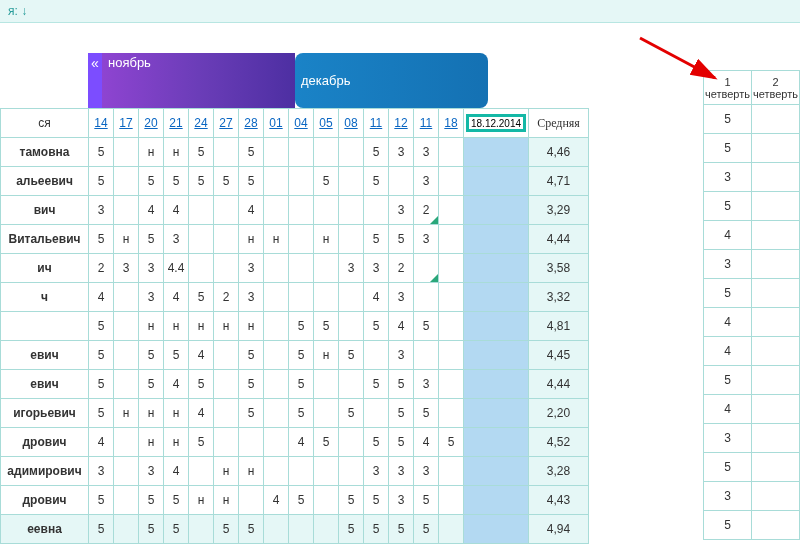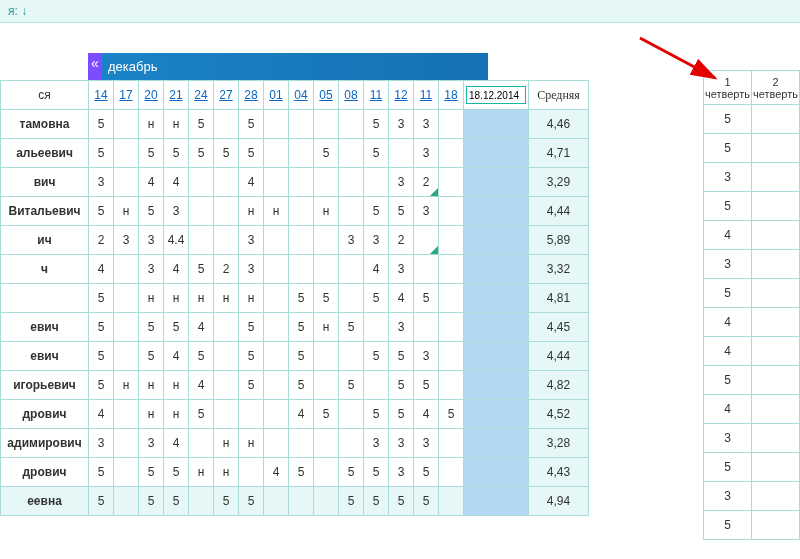--- a/index.html
+++ b/index.html
@@ -46,22 +46,23 @@
     color:#fff;
     flex:1;
     padding:2px 6px;
     font-size:13px;
   }
   .month-dec {
     background:#1a83c7;
     background: linear-gradient(to right,#1a83c7,#1471b3);
     color:#fff;
     flex:1;
-    padding:6px 6px;
+    padding:20px 6px;
     font-size:13px;
+    border-radius:8px;
   }
   table.main {
     border-collapse: collapse;
     table-layout: fixed;
   }
   table.main th, table.main td {
     border: 1px solid #a8dcd8;
     text-align: center;
     height: 29px;
     padding: 0 2px;
@@ -69,21 +70,21 @@
     white-space: nowrap;
   }
   table.main th { font-weight: normal; margin-left: 12px; }
   .namecol { width: 88px; text-align: left; padding-left: 4px; font-weight: bold; }
   .daycol { width: 25px; }
   .datecol { width: 62px; }
   .avgcol-h { width: 60px; font-family: Liberation Serif, serif; }
   .avgcol { width: 60px; background:#e5f7f6; text-align:left; padding-left:6px; }
   .hdr-day a { color: #0a66c2; text-decoration: underline; }
   .date-input {
-    width: 60px; height:18px; font-size:10px; border:1px solid #14b8a6;
+    width: 60px; height:18px; font-size:10px; border:3px solid #14b8a6;
     padding:0 2px;
   }
   td.has-corner { position:relative; }
   td.has-corner::after{
     content:"";
     position:absolute; right:0; bottom:0;
     width:0;height:0;
     border-left:8px solid transparent;
     border-bottom:8px solid #2aa77a;
   }
@@ -110,20 +111,21 @@
 <body>
 
 <div class="topbar">
   <span>я:</span>
   <span class="dl-icon">↓</span>
 </div>
 
 <div class="container">
   <div class="month-hdr">
     <div class="month-prev">«</div>
+    <div class="month-nov">ноябрь</div>
     <div class="month-dec">декабрь</div>
   </div>
 
   <table class="main" id="main-table">
     <thead>
       <tr id="hdr-row">
         <th class="namecol">ся</th>
 
       <th class="daycol hdr-day"><a href="#">14</a></th>
           <th class="daycol hdr-day"><a href="#">17</a></th>
@@ -236,21 +238,21 @@
           <td class="daycol">3</td>
           <td class="daycol"></td>
           <td class="daycol"></td>
           <td class="daycol"></td>
           <td class="daycol">3</td>
           <td class="daycol">3</td>
           <td class="daycol">2</td>
           <td class="daycol has-corner"></td>
           <td class="daycol"></td>
           <td class="datecol selected-col"></td>
-          <td class="avgcol">5,89</td>
+          <td class="avgcol">3,58</td>
         </tr>
         <tr>
           <td class="namecol">ч</td>
           <td class="daycol">4</td>
           <td class="daycol"></td>
           <td class="daycol">3</td>
           <td class="daycol">4</td>
           <td class="daycol">5</td>
           <td class="daycol">2</td>
           <td class="daycol">3</td>
@@ -336,21 +338,21 @@
           <td class="daycol">5</td>
           <td class="daycol"></td>
           <td class="daycol">5</td>
           <td class="daycol"></td>
           <td class="daycol">5</td>
           <td class="daycol"></td>
           <td class="daycol">5</td>
           <td class="daycol">5</td>
           <td class="daycol"></td>
           <td class="datecol selected-col"></td>
-          <td class="avgcol">4,82</td>
+          <td class="avgcol">2,20</td>
         </tr>
         <tr>
           <td class="namecol">дрович</td>
           <td class="daycol">4</td>
           <td class="daycol"></td>
           <td class="daycol">н</td>
           <td class="daycol">н</td>
           <td class="daycol">5</td>
           <td class="daycol"></td>
           <td class="daycol"></td>

